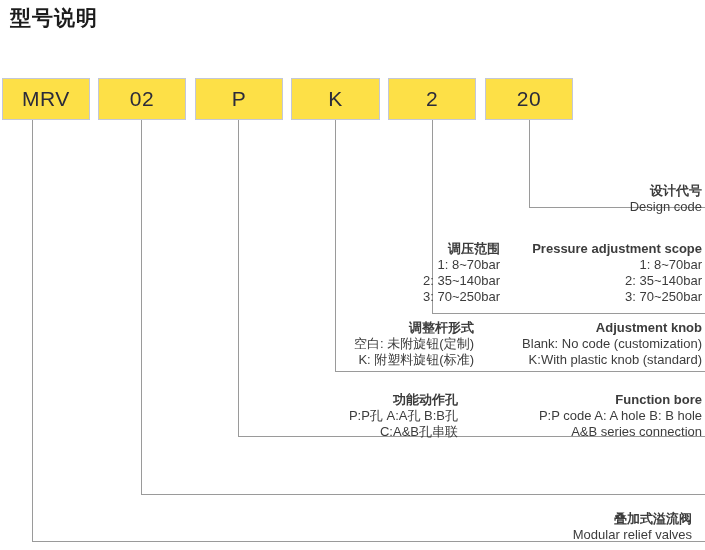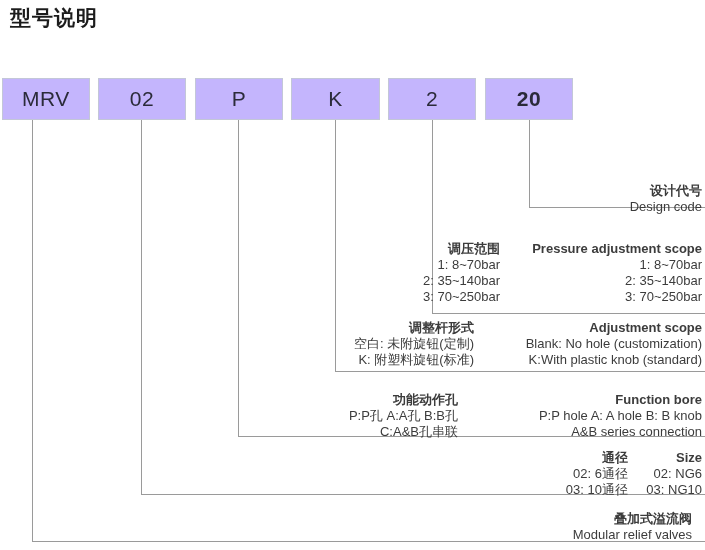--- a/index.html
+++ b/index.html
@@ -31,21 +31,21 @@
     color: #1c1c1c;
     letter-spacing: 1px;
     line-height: 28px;
   }
 
   
   .code-box {
     position: absolute;
     top: 78px;
     height: 42px;
-    background: #c4b5fd;
+    background: #fde047;
     border: 1px solid #c3c7d8;
     box-sizing: border-box;
     display: flex;
     align-items: center;
     justify-content: center;
     font-size: 21px;
     color: #2b2b3a;
     letter-spacing: 0.5px;
   }
 
@@ -97,21 +97,21 @@
 
 <div id="page">
 
   <div class="title">型号说明</div>
 
   <div class="code-box" style="left:2px;  width:88px;">MRV</div>
   <div class="code-box" style="left:98px; width:88px;">02</div>
   <div class="code-box" style="left:195px;width:88px;">P</div>
   <div class="code-box" style="left:291px;width:89px;">K</div>
   <div class="code-box" style="left:388px;width:88px;">2</div>
-  <div class="code-box" style="left:485px;width:88px;font-weight:bold;">20</div>
+  <div class="code-box" style="left:485px;width:88px;">20</div>
 
   <div class="vline" style="left:529px; top:120px; height:88px;"></div>
   <div class="hline" style="left:529px; top:207px; width:176px;"></div>
 
   <div class="vline" style="left:432px; top:120px; height:194px;"></div>
   <div class="hline" style="left:432px; top:313px; width:273px;"></div>
 
   <div class="vline" style="left:335px; top:120px; height:252px;"></div>
   <div class="hline" style="left:335px; top:371px; width:370px;"></div>
 
@@ -143,53 +143,42 @@
     <span class="row">
       <span class="cn" style="width:200px;">2: 35~140bar</span><span class="gap" style="width:4px;"></span><span class="en" style="width:198px;text-align:right;">2: 35~140bar</span>
     </span>
     <span class="row">
       <span class="cn" style="width:200px;">3: 70~250bar</span><span class="gap" style="width:4px;"></span><span class="en" style="width:198px;text-align:right;">3: 70~250bar</span>
     </span>
   </div>
 
   <div class="desc" style="right:3px; top:320px;">
     <span class="row head">
-      <span class="cn" style="width:155px;">调整杆形式</span><span class="gap" style="width:6px;"></span><span class="en" style="width:222px;text-align:right;">Adjustment scope</span>
+      <span class="cn" style="width:155px;">调整杆形式</span><span class="gap" style="width:6px;"></span><span class="en" style="width:222px;text-align:right;">Adjustment knob</span>
     </span>
     <span class="row">
-      <span class="cn" style="width:155px;text-align:right;">空白: 未附旋钮(定制)</span><span class="gap" style="width:6px;"></span><span class="en" style="width:222px;text-align:right;">Blank: No hole (customization)</span>
+      <span class="cn" style="width:155px;text-align:right;">空白: 未附旋钮(定制)</span><span class="gap" style="width:6px;"></span><span class="en" style="width:222px;text-align:right;">Blank: No code (customization)</span>
     </span>
     <span class="row">
       <span class="cn" style="width:155px;">K: 附塑料旋钮(标准)</span><span class="gap" style="width:6px;"></span><span class="en" style="width:222px;text-align:right;">K:With plastic knob (standard)</span>
     </span>
   </div>
 
   <div class="desc" style="right:3px; top:392px;">
     <span class="row head">
       <span class="cn" style="width:175px;">功能动作孔</span><span class="gap" style="width:6px;"></span><span class="en" style="width:238px;text-align:right;">Function bore</span>
     </span>
     <span class="row">
-      <span class="cn" style="width:175px;">P:P孔  A:A孔  B:B孔</span><span class="gap" style="width:6px;"></span><span class="en" style="width:238px;text-align:right;">P:P hole   A: A hole   B: B knob</span>
+      <span class="cn" style="width:175px;">P:P孔  A:A孔  B:B孔</span><span class="gap" style="width:6px;"></span><span class="en" style="width:238px;text-align:right;">P:P code   A: A hole   B: B hole</span>
     </span>
     <span class="row">
       <span class="cn" style="width:175px;">C:A&amp;B孔串联</span><span class="gap" style="width:6px;"></span><span class="en" style="width:238px;text-align:right;">A&amp;B series connection</span>
     </span>
   </div>
 
-  <div class="desc" style="right:3px; top:450px;">
-    <span class="row head">
-      <span class="cn" style="width:110px;">通径</span><span class="gap" style="width:8px;"></span><span class="en" style="width:66px;text-align:right;">Size</span>
-    </span>
-    <span class="row">
-      <span class="cn" style="width:110px;">02: 6通径</span><span class="gap" style="width:8px;"></span><span class="en" style="width:66px;text-align:right;">02: NG6</span>
-    </span>
-    <span class="row">
-      <span class="cn" style="width:110px;">03: 10通径</span><span class="gap" style="width:8px;"></span><span class="en" style="width:66px;text-align:right;">03: NG10</span>
-    </span>
-  </div>
 
   <div class="desc" style="right:13px; top:511px;">
     <span class="row head">
       <span class="cn">叠加式溢流阀</span>
     </span>
     <span class="row">
       <span class="en">Modular relief valves</span>
     </span>
   </div>
 

